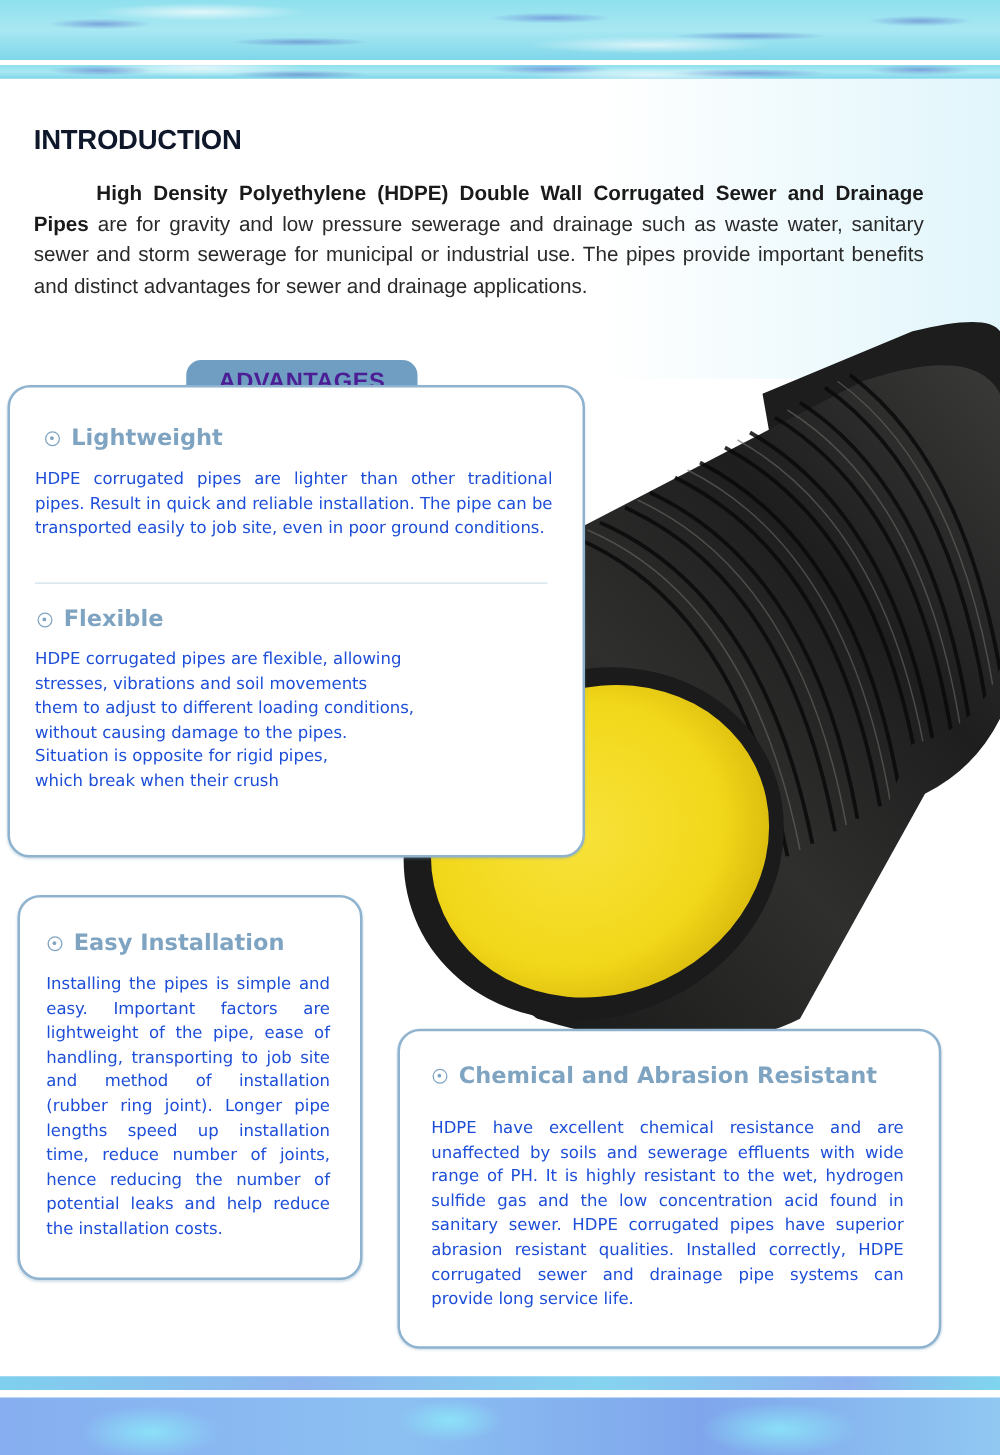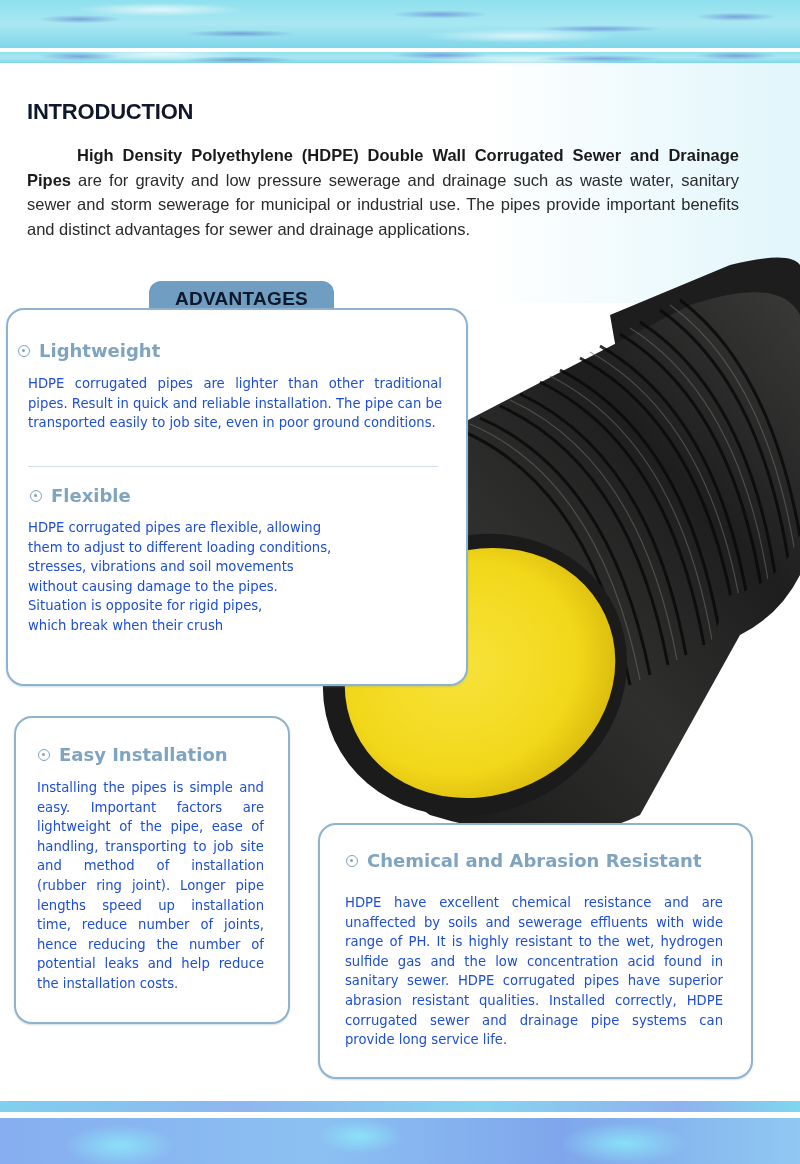--- a/index.html
+++ b/index.html
@@ -41,23 +41,23 @@
     font-size: 22px; color: #0f172a; letter-spacing: -0.2px; margin: 0;
   }
   .intro-text {
     position: absolute; left: 27px; top: 143px; width: 712px;
     font-family: "Liberation Sans", sans-serif; font-size: 16.5px; line-height: 24.5px;
     color: #2a2a2a; text-align: justify; margin: 0; text-indent: 50px;
   }
   .intro-text b { color: #1a1a1a; }
 
   .adv-tab {
-    position: absolute; left: 149px; top: 281px; width: 185px; height: 32px;
+    position: absolute; left: 149px; top: 288px; width: 185px; height: 32px;
     background: #6f9ec2; border-radius: 12px 12px 0 0;
-    color: #0f172a; font-family: "Liberation Sans", sans-serif; font-weight: bold;
+    color: #4c1d95; font-family: "Liberation Sans", sans-serif; font-weight: bold;
     font-size: 19px; text-align: center; line-height: 36px; letter-spacing: 0.3px;
   }
   .box {
     position: absolute; border: 2px solid #8fb3cf; border-radius: 18px; background: #fff;
     box-shadow: 0 1px 2px rgba(120,160,190,0.35);
   }
   .box-a { left: 6px; top: 308px; width: 458px; height: 374px; }
   .box-b { left: 14px; top: 716px; width: 272px; height: 304px; }
   .box-c { left: 318px; top: 823px; width: 431px; height: 252px; }
 
@@ -144,36 +144,36 @@
     <ellipse cx="165" cy="420" rx="155" ry="138" transform="rotate(-25 165 420)" fill="#1a1b1a"></ellipse>
 
     <ellipse cx="170" cy="418" rx="138" ry="122" transform="rotate(-25 170 418)" fill="url(#yellow)"></ellipse>
   </svg>
 </div>
 
 <div class="adv-tab">ADVANTAGES</div>
 
 <div class="box box-a"></div>
 
-<h2 class="item-title" style="left:18px; top:340px;justify-content:space-between;">
+<h2 class="item-title" style="left:36px; top:340px;justify-content:space-between;">
   <span class="bullet"></span>
   <span>Lightweight</span>
 </h2>
 <p class="item-text" style="left:28px; top:374px; width:414px;">HDPE corrugated pipes are lighter than other traditional pipes. Result in quick and reliable installation. The pipe can be transported easily to job site, even in poor ground conditions.</p>
 
 <div class="divider"></div>
 
 <h2 class="item-title" style="left:30px; top:485px;">
   <span class="bullet"></span>
   <span>Flexible</span>
 </h2>
 <div class="item-text left" style="left:28px; top:518px; width:330px;">
   <div>HDPE corrugated pipes are flexible, allowing</div>
+  <div>stresses, vibrations and soil movements</div>
   <div>them to adjust to different loading conditions,</div>
-  <div>stresses, vibrations and soil movements</div>
   <div>without causing damage to the pipes.</div>
   <div>Situation is opposite for rigid pipes,</div>
   <div>which break when their crush</div>
 </div>
 
 <div class="box box-b"></div>
 <h2 class="item-title" style="left:38px; top:744px;">
   <span class="bullet"></span>
   <span>Easy Installation</span>
 </h2>

